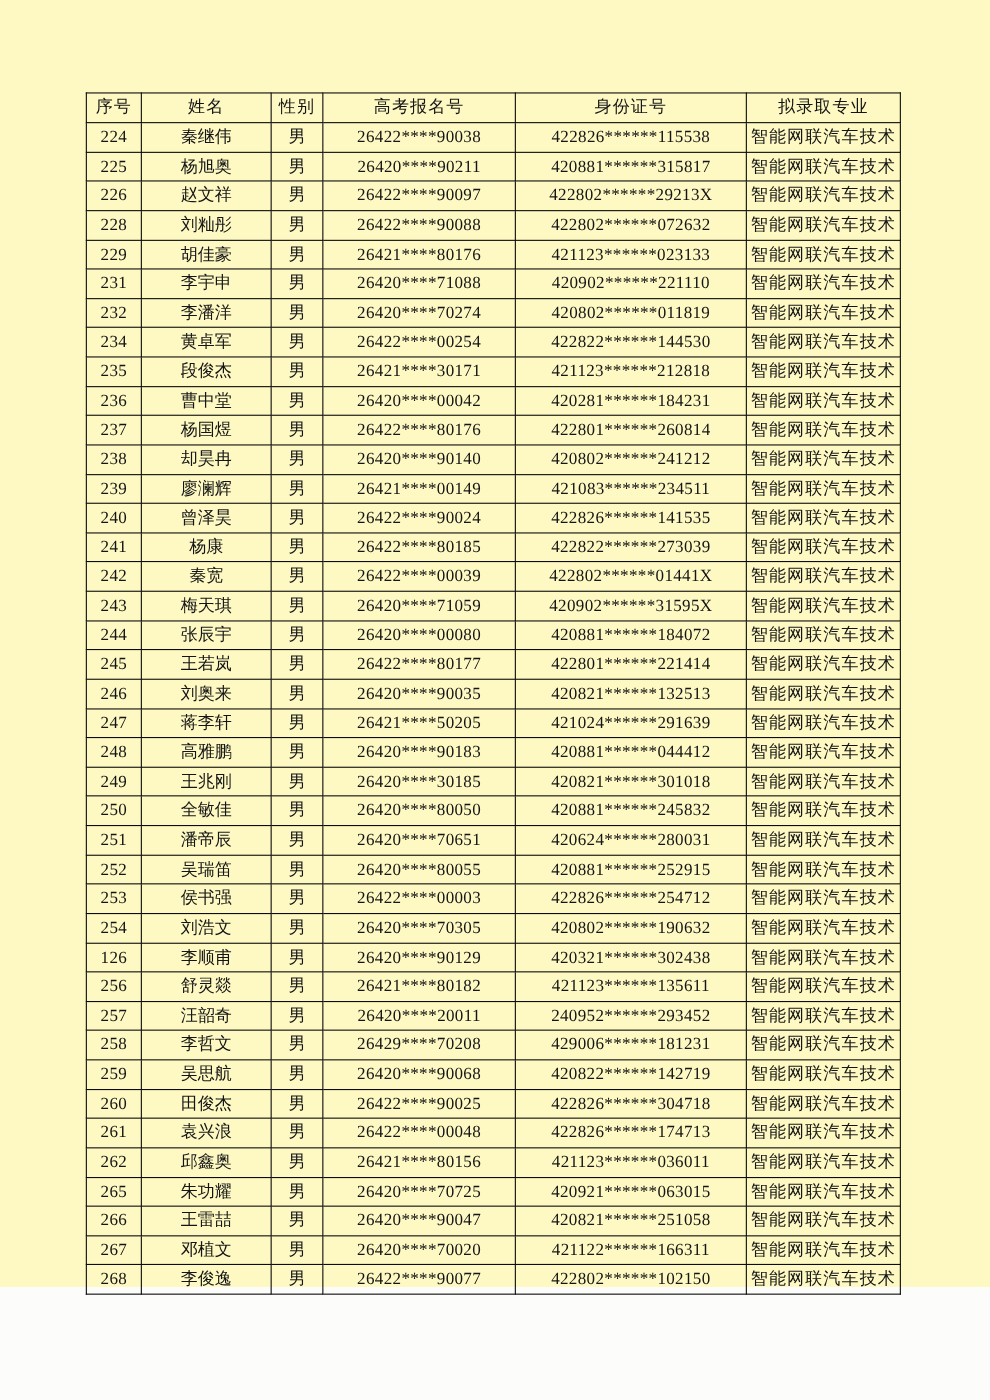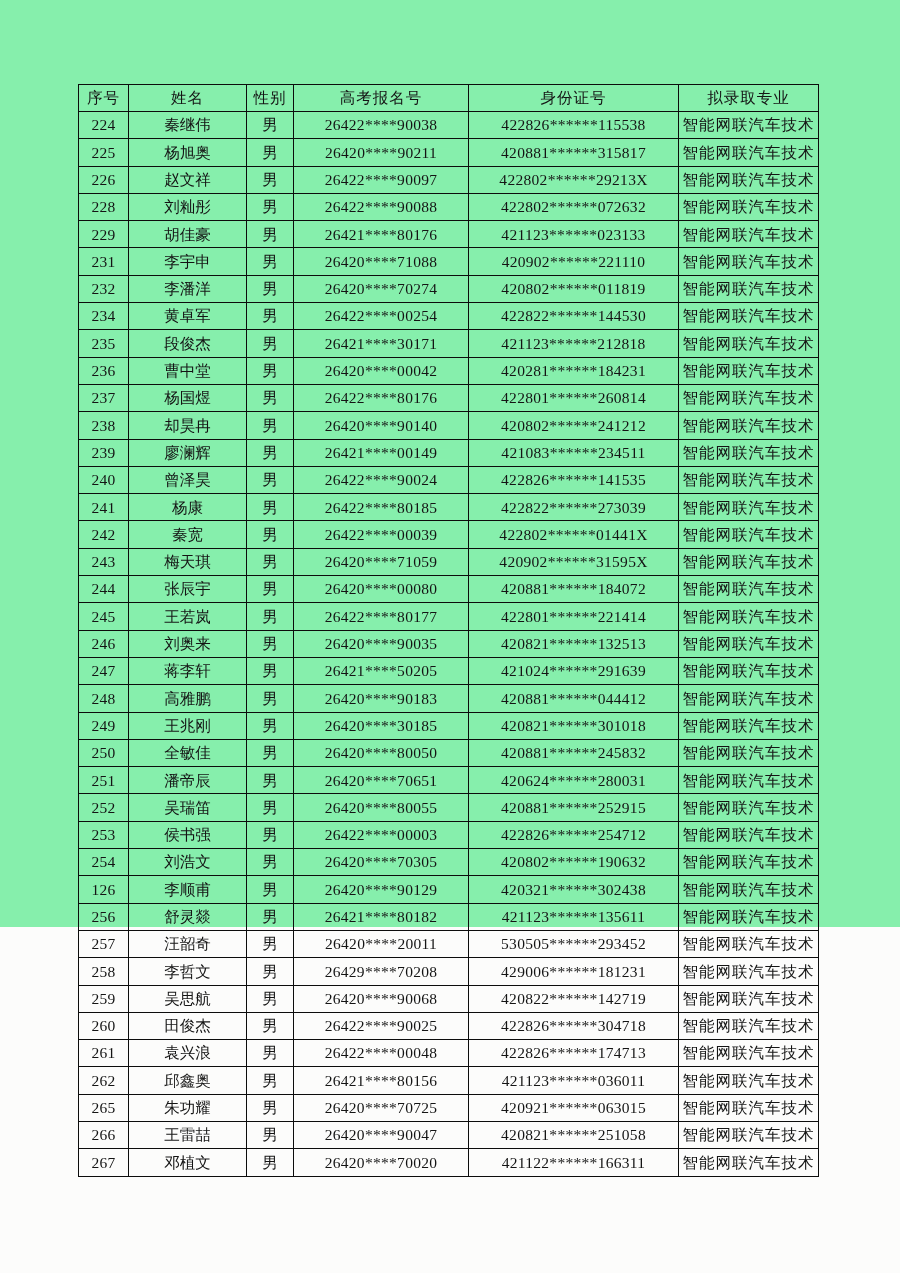--- a/index.html
+++ b/index.html
@@ -10,22 +10,22 @@
     width: 900px;
     height: 1273px;
     background: #fcfcfb;
     font-family: "Liberation Serif", "DejaVu Serif", serif;
     color: #111;
     position: relative;
   }
   .page {
     position: absolute;
     left: 0; top: 0;
-    width: 900px; height: 927px;
-    background: #86efac;
+    width: 900px; height: 1170px;
+    background: #fef9c3;
   }
   table.roster {
     position: absolute;
     left: 78px;
     top: 84px;
     width: 740px;
     height: 1093px;
     border-collapse: collapse;
     table-layout: fixed;
     background: transparent;
@@ -324,21 +324,21 @@
           <td>男</td>
           <td class="num">26421****80182</td>
           <td class="num">421123******135611</td>
           <td class="major">智能网联汽车技术</td>
         </tr>
         <tr>
           <td class="num">257</td>
           <td>汪韶奇</td>
           <td>男</td>
           <td class="num">26420****20011</td>
-          <td class="num">530505******293452</td>
+          <td class="num">240952******293452</td>
           <td class="major">智能网联汽车技术</td>
         </tr>
         <tr>
           <td class="num">258</td>
           <td>李哲文</td>
           <td>男</td>
           <td class="num">26429****70208</td>
           <td class="num">429006******181231</td>
           <td class="major">智能网联汽车技术</td>
         </tr>
@@ -389,17 +389,25 @@
           <td class="num">26420****90047</td>
           <td class="num">420821******251058</td>
           <td class="major">智能网联汽车技术</td>
         </tr>
         <tr>
           <td class="num">267</td>
           <td>邓植文</td>
           <td>男</td>
           <td class="num">26420****70020</td>
           <td class="num">421122******166311</td>
+          <td class="major">智能网联汽车技术</td>
+        </tr>
+        <tr>
+          <td class="num">268</td>
+          <td>李俊逸</td>
+          <td>男</td>
+          <td class="num">26422****90077</td>
+          <td class="num">422802******102150</td>
           <td class="major">智能网联汽车技术</td>
         </tr>
       </tbody>
   </table>
 </div>
 
 </body></html>

